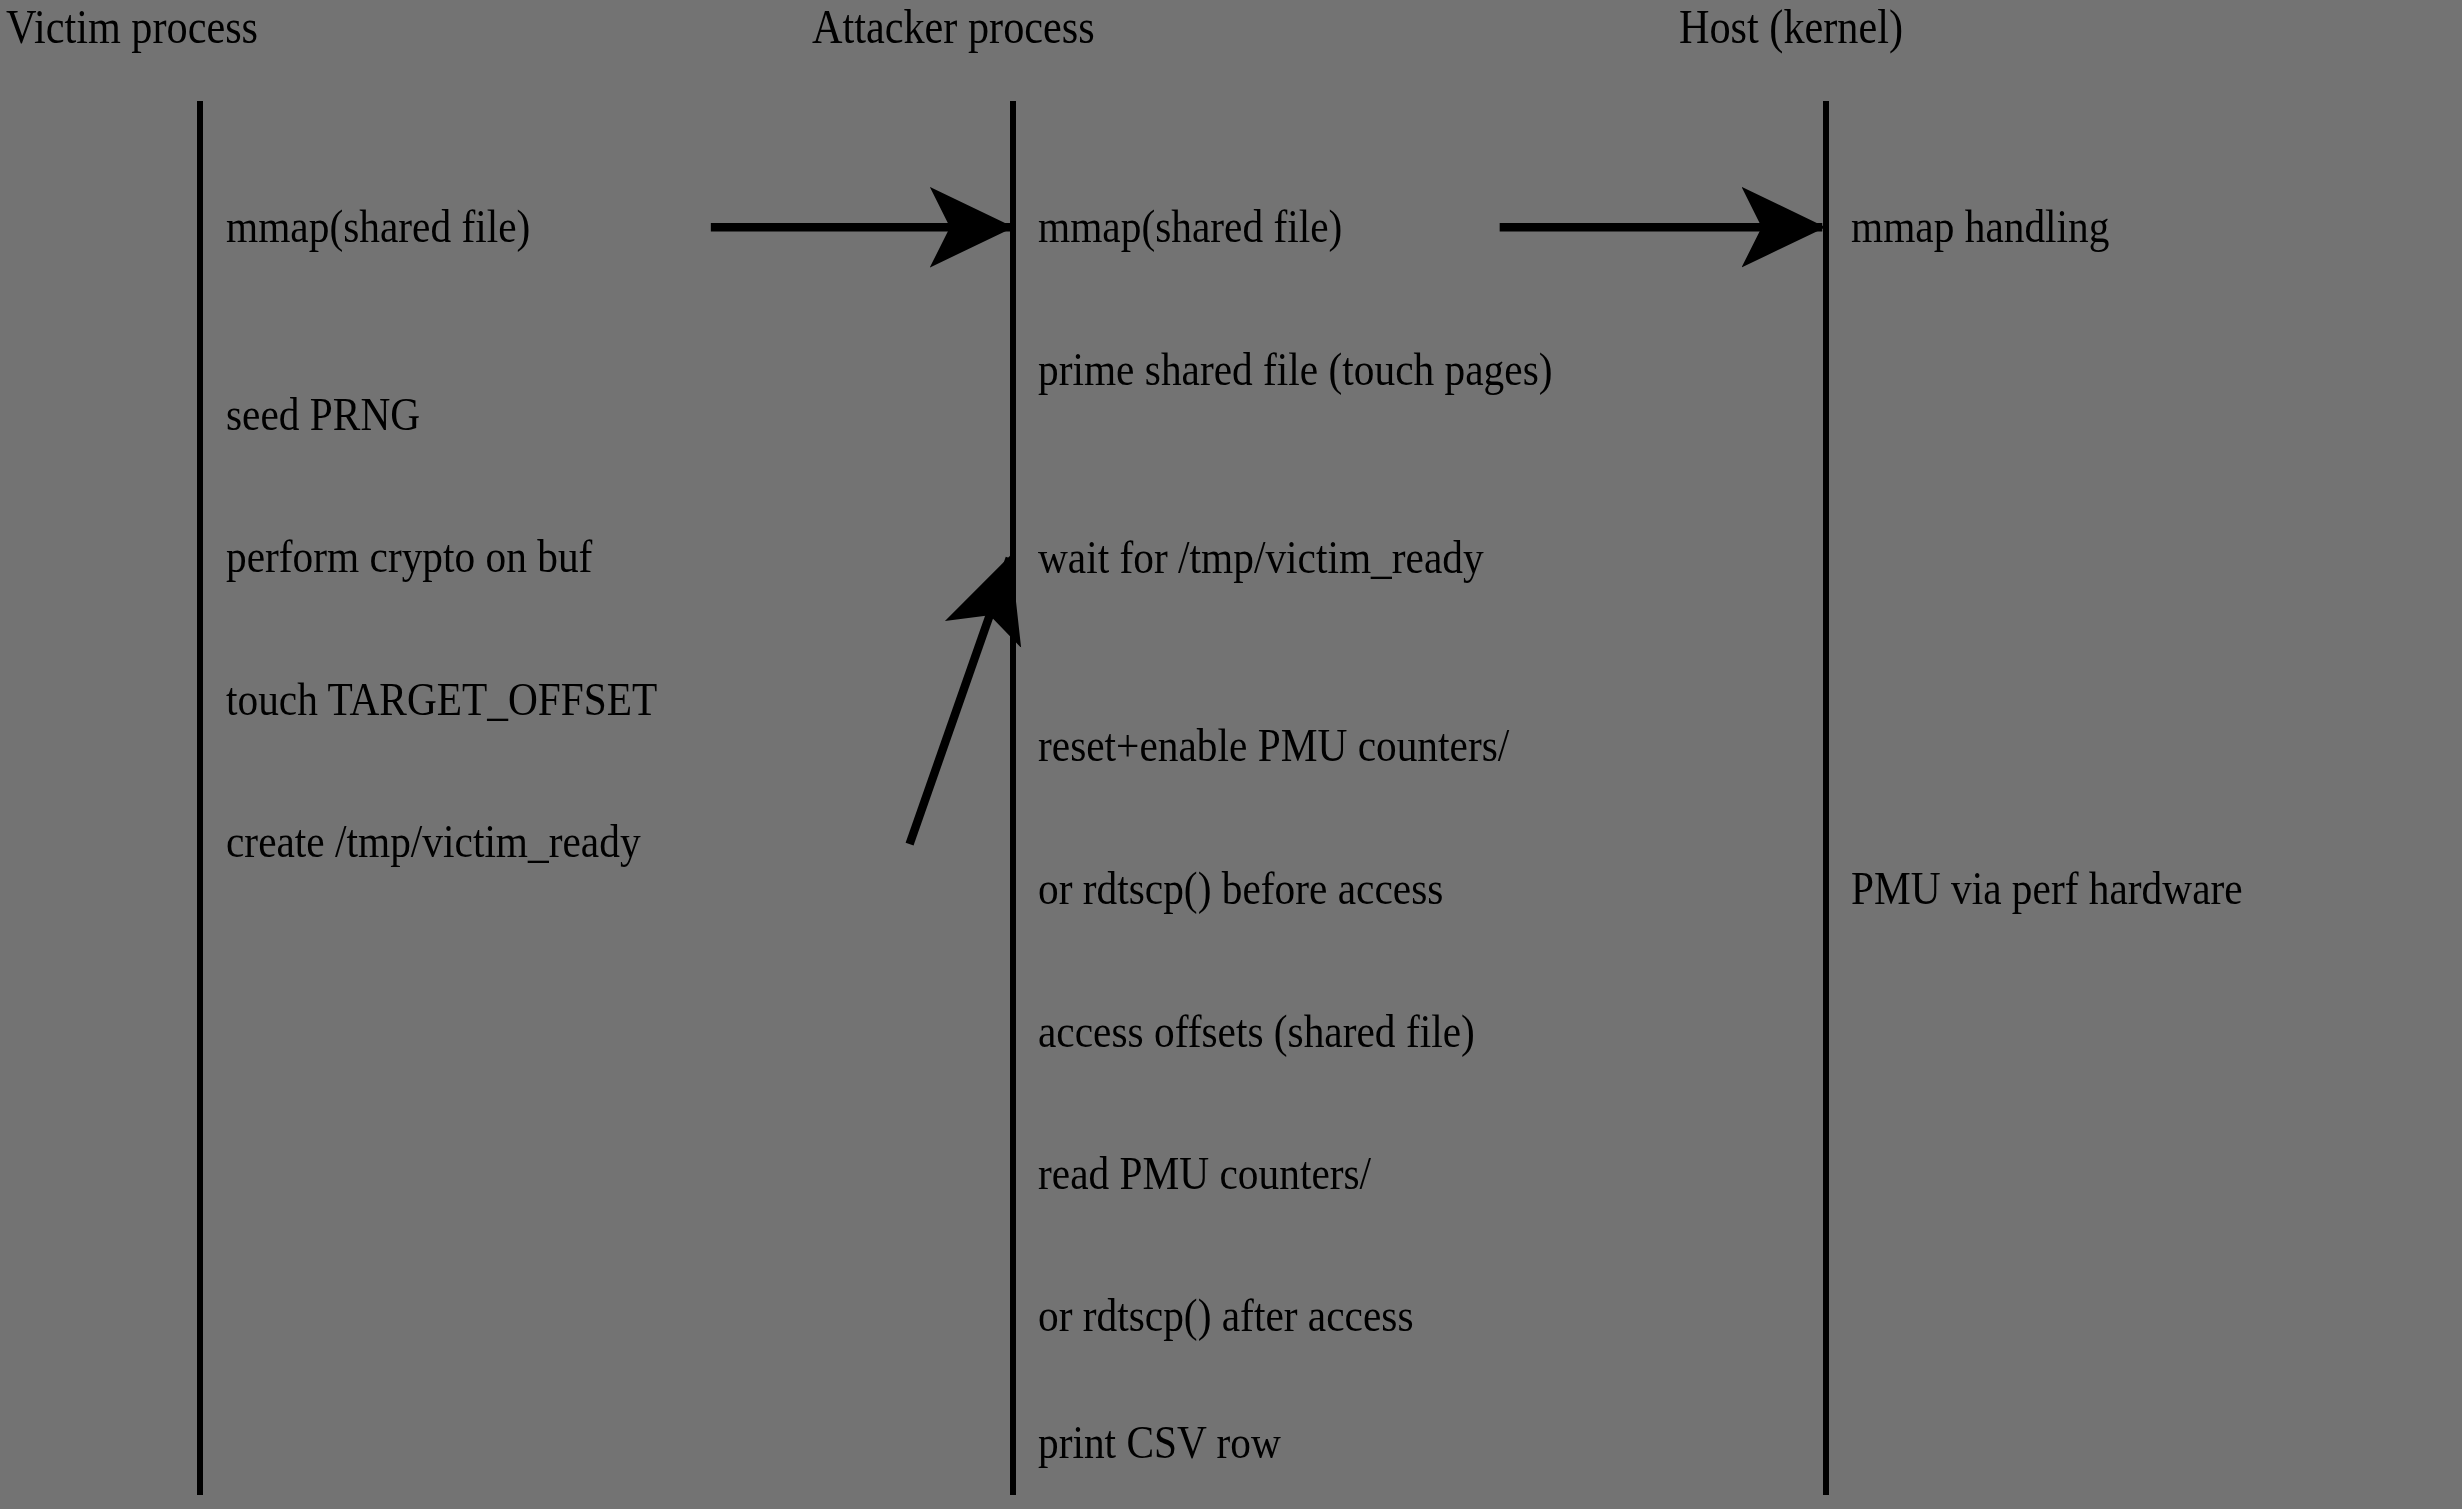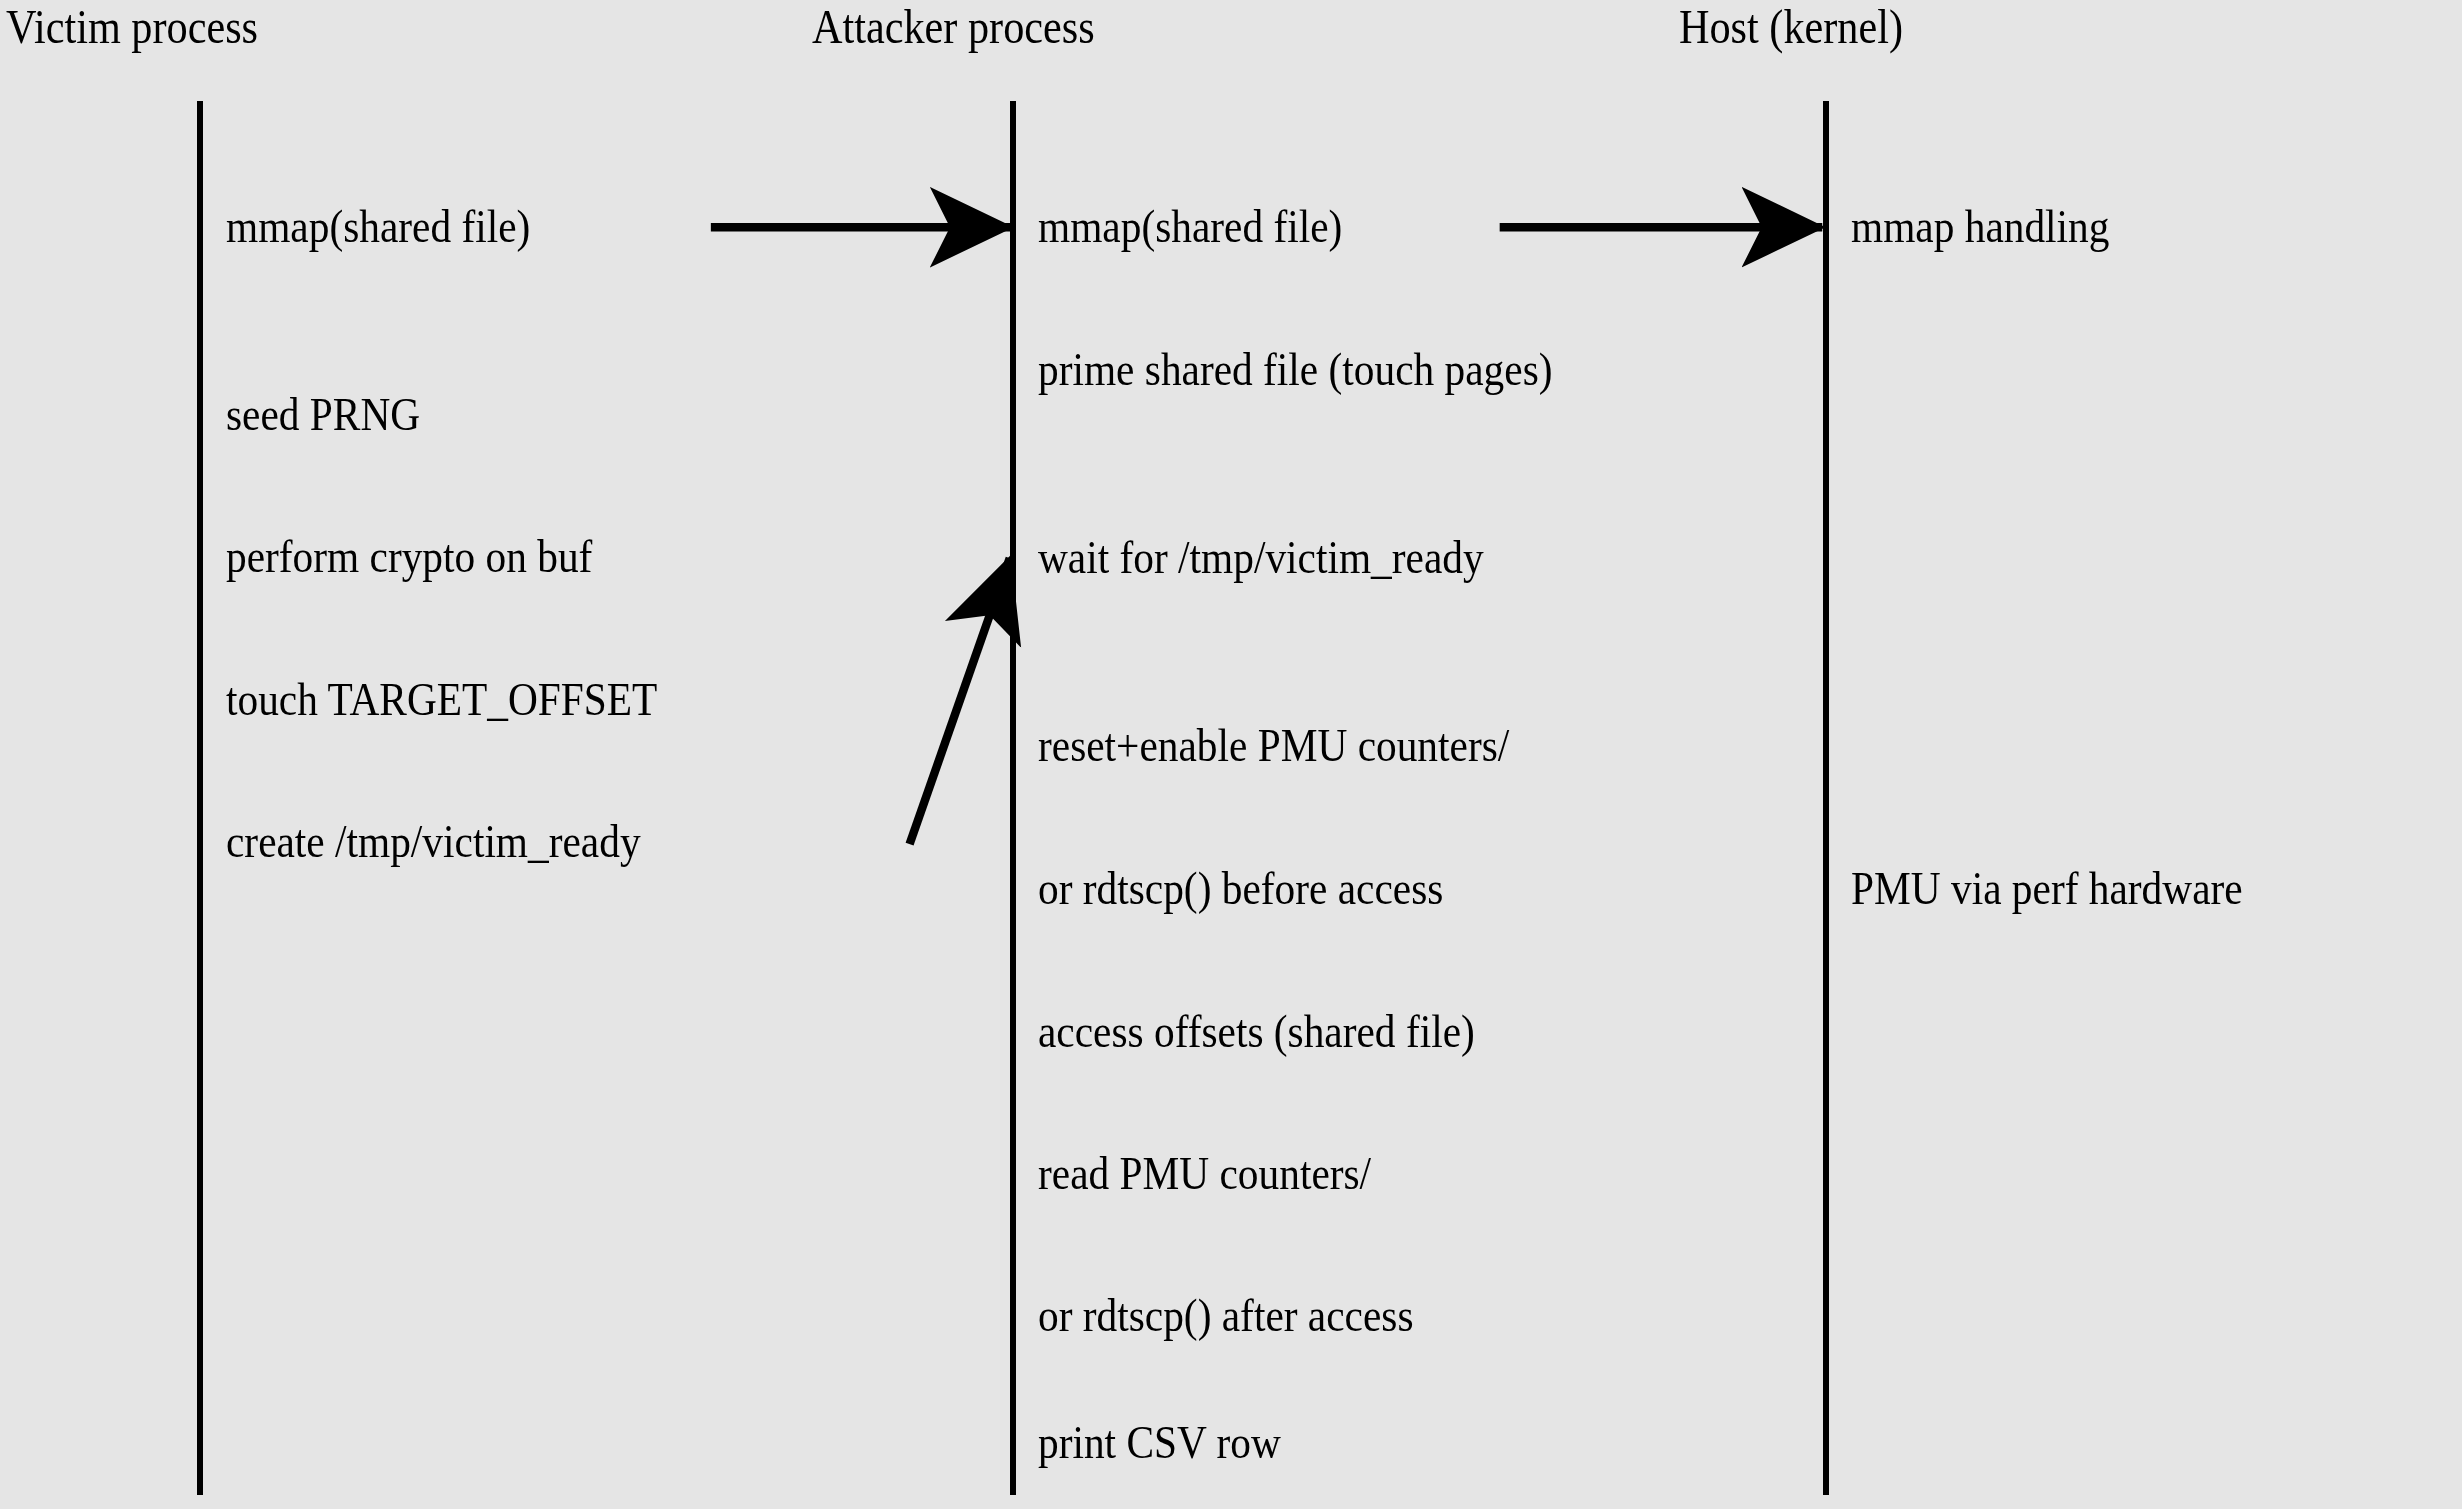--- a/index.html
+++ b/index.html
@@ -4,21 +4,21 @@
 <style>
   html, body {
     margin: 0;
     padding: 0;
     background: #ffffff;
   }
   #stage {
     position: relative;
     width: 2462px;
     height: 1510px;
-    background: #e5e5e5;
+    background: #737373;
     overflow: hidden;
     font-family: "Liberation Serif", "DejaVu Serif", serif;
     color: #000000;
   }
   
   .lane-title {
     position: absolute;
     white-space: nowrap;
     font-size: 48px;
     line-height: 1;

